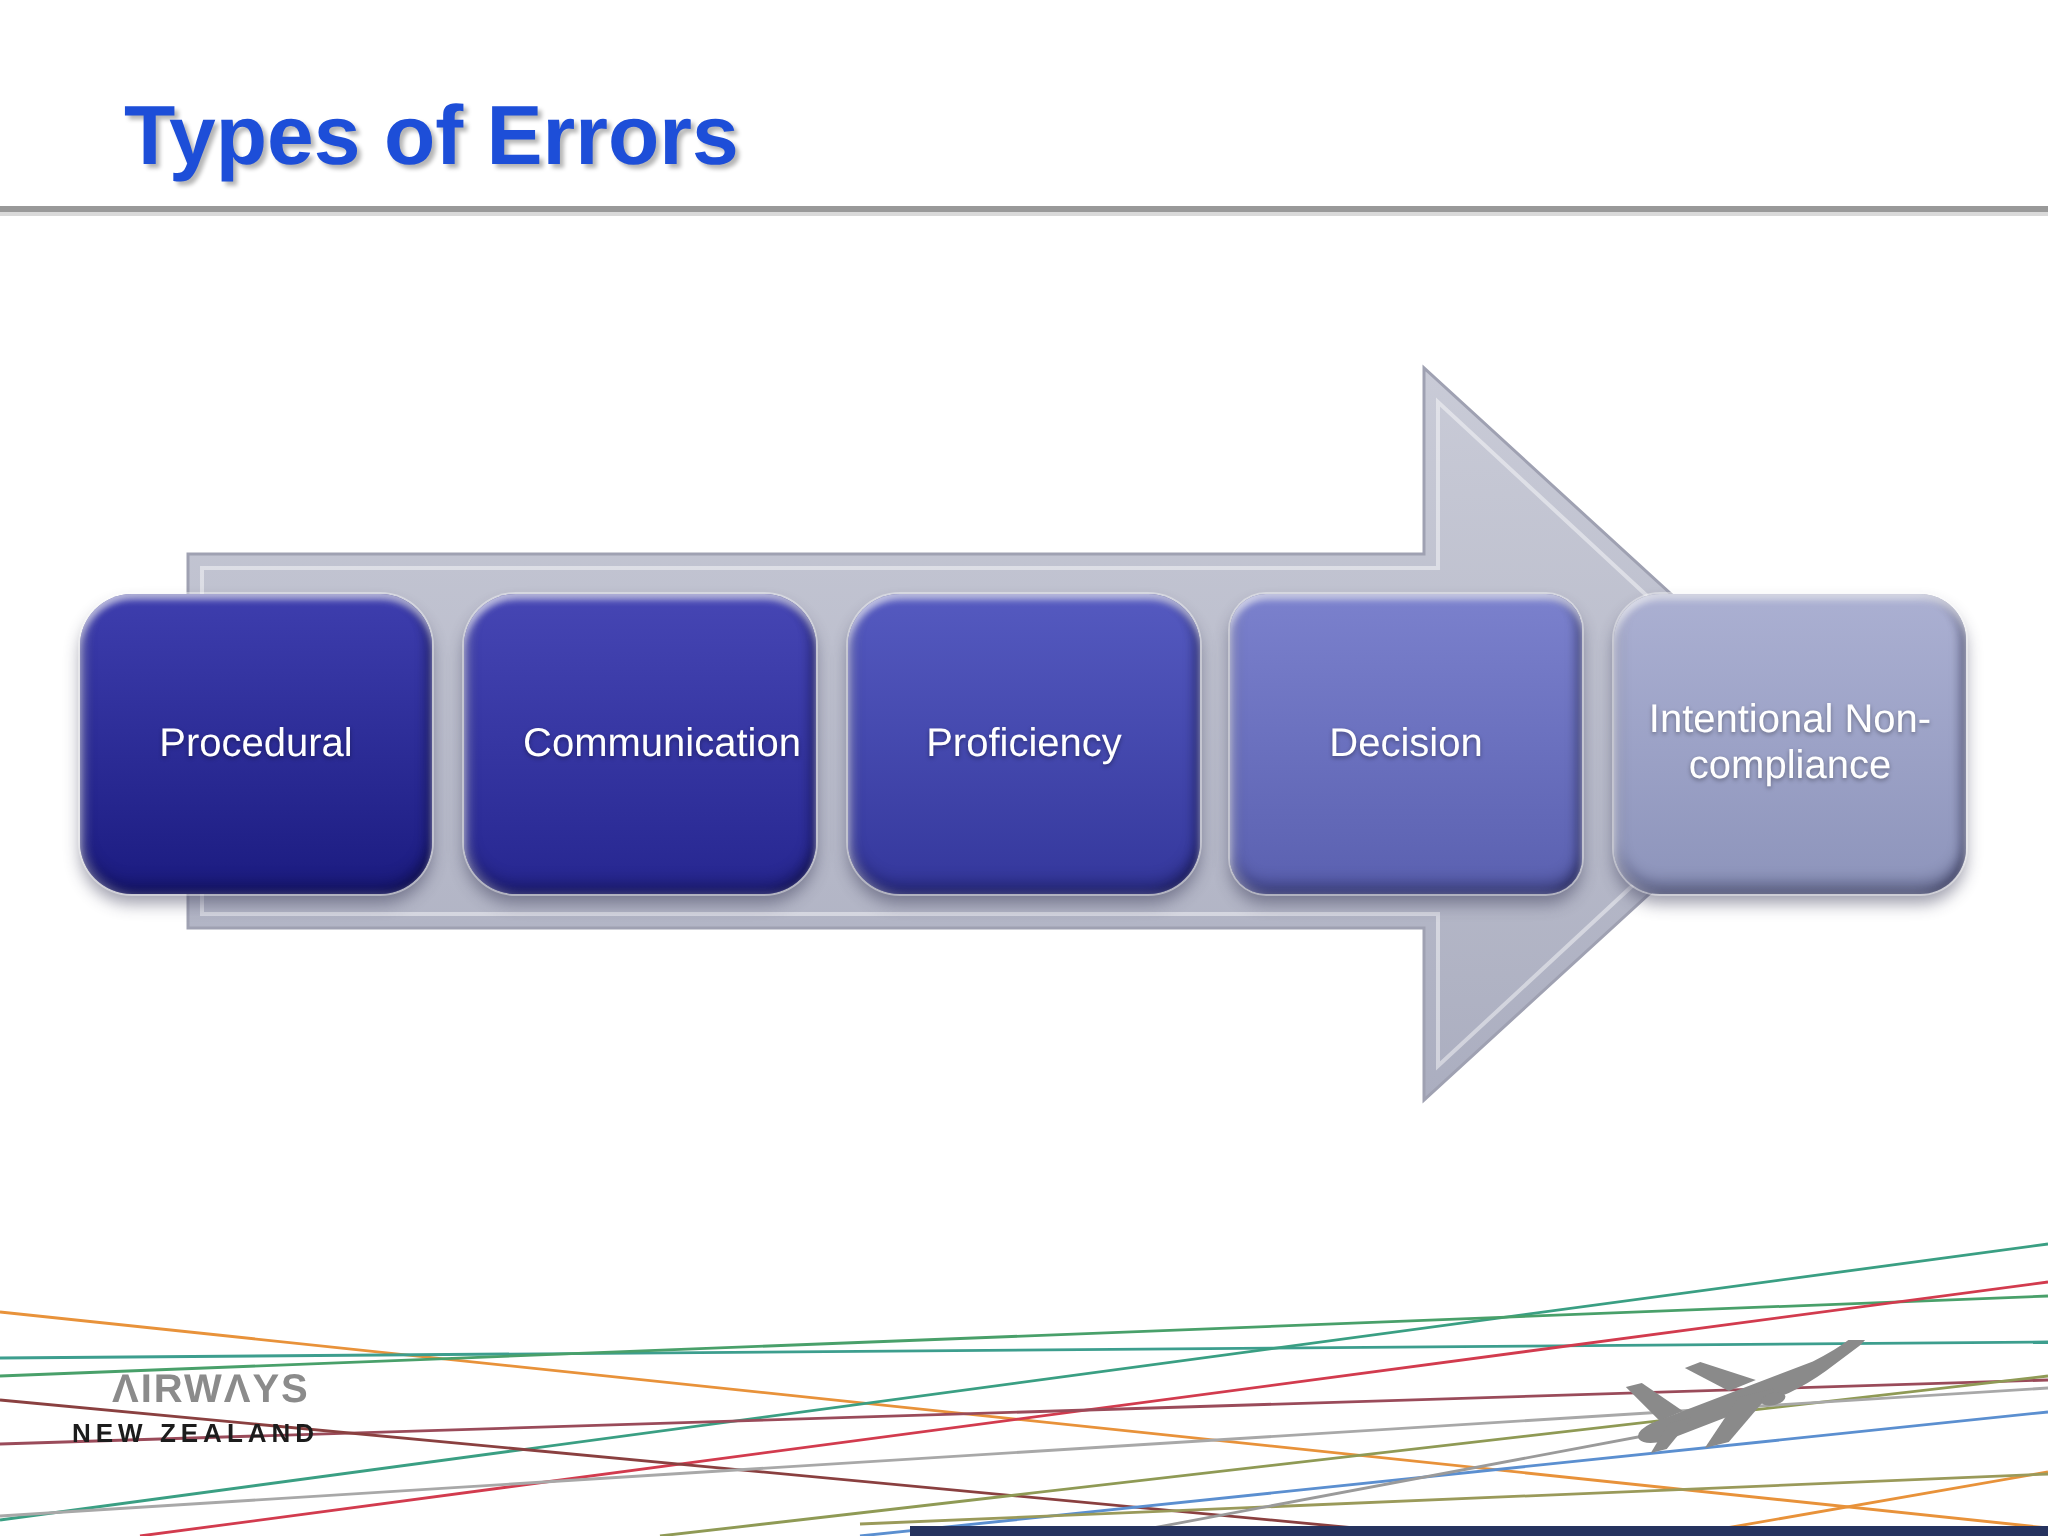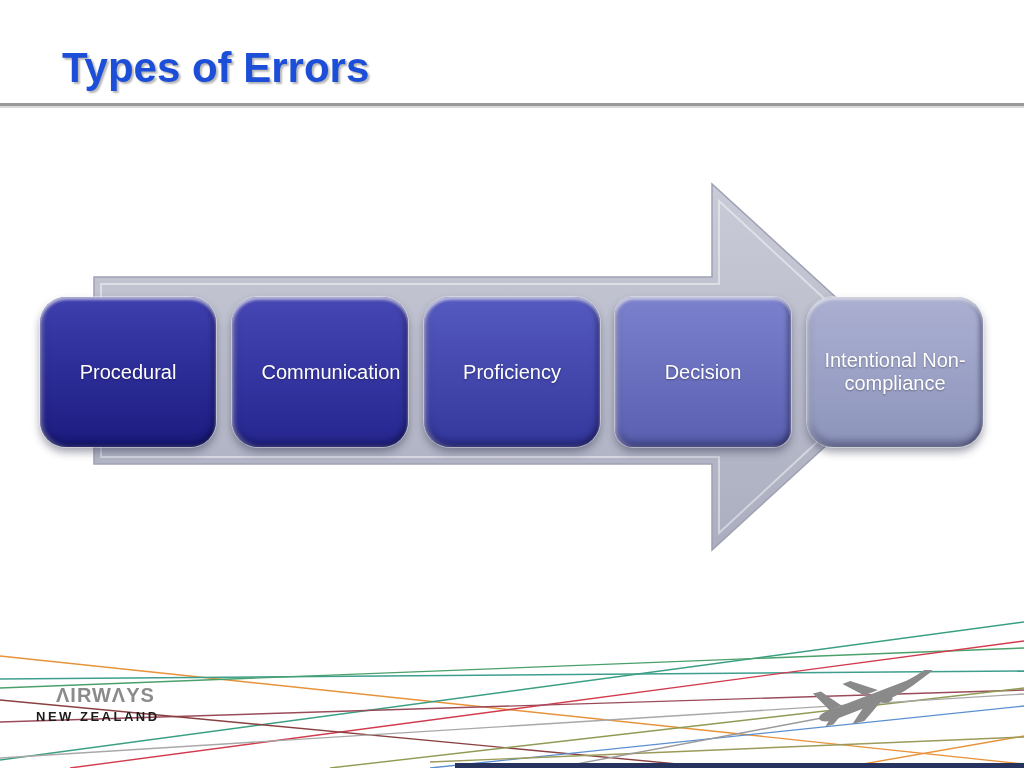--- a/index.html
+++ b/index.html
@@ -130,21 +130,21 @@
     </div>
     <div class="error-box box-2" style="background: linear-gradient(rgb(70, 70, 180) 0%, rgb(38, 38, 144) 100%); color: rgb(255, 255, 255); padding-left: 32px;">
       <span class="box-label">Communication</span>
     </div>
     <div class="error-box box-3" style="background: linear-gradient(rgb(85, 90, 192) 0%, rgb(52, 55, 156) 100%); color: rgb(255, 255, 255);">
       <span class="box-label">Proficiency</span>
     </div>
     <div class="error-box box-4" style="background: linear-gradient(rgb(123, 129, 205) 0%, rgb(90, 96, 176) 100%); color: rgb(255, 255, 255); border-radius: 18px;">
       <span class="box-label">Decision</span>
     </div>
-    <div class="error-box box-5" style="background: linear-gradient(rgb(171, 176, 210) 0%, rgb(141, 148, 187) 100%); color: rgb(255, 255, 255);">
+    <div class="error-box box-5" style="background: linear-gradient(rgb(171, 176, 210) 0%, rgb(141, 148, 187) 100%); color: rgb(255, 255, 255); border-radius: 23px;">
       <span class="box-label">Intentional Non-compliance</span>
     </div>
   </div>
 
   <svg class="lines-layer" viewBox="0 0 1024 768" xmlns="http://www.w3.org/2000/svg" aria-hidden="true">
       <line x1="0" y1="656" x2="1024" y2="764" stroke="#e8923a" stroke-width="1.4"></line>
       <line x1="840" y1="768" x2="1024" y2="736" stroke="#e8923a" stroke-width="1.4"></line>
       <line x1="0" y1="679" x2="1024" y2="671" stroke="#3d9e8e" stroke-width="1.4"></line>
       <line x1="0" y1="760" x2="1024" y2="622" stroke="#3a9f83" stroke-width="1.4"></line>
       <line x1="0" y1="688" x2="1024" y2="648" stroke="#49a06a" stroke-width="1.4"></line>

